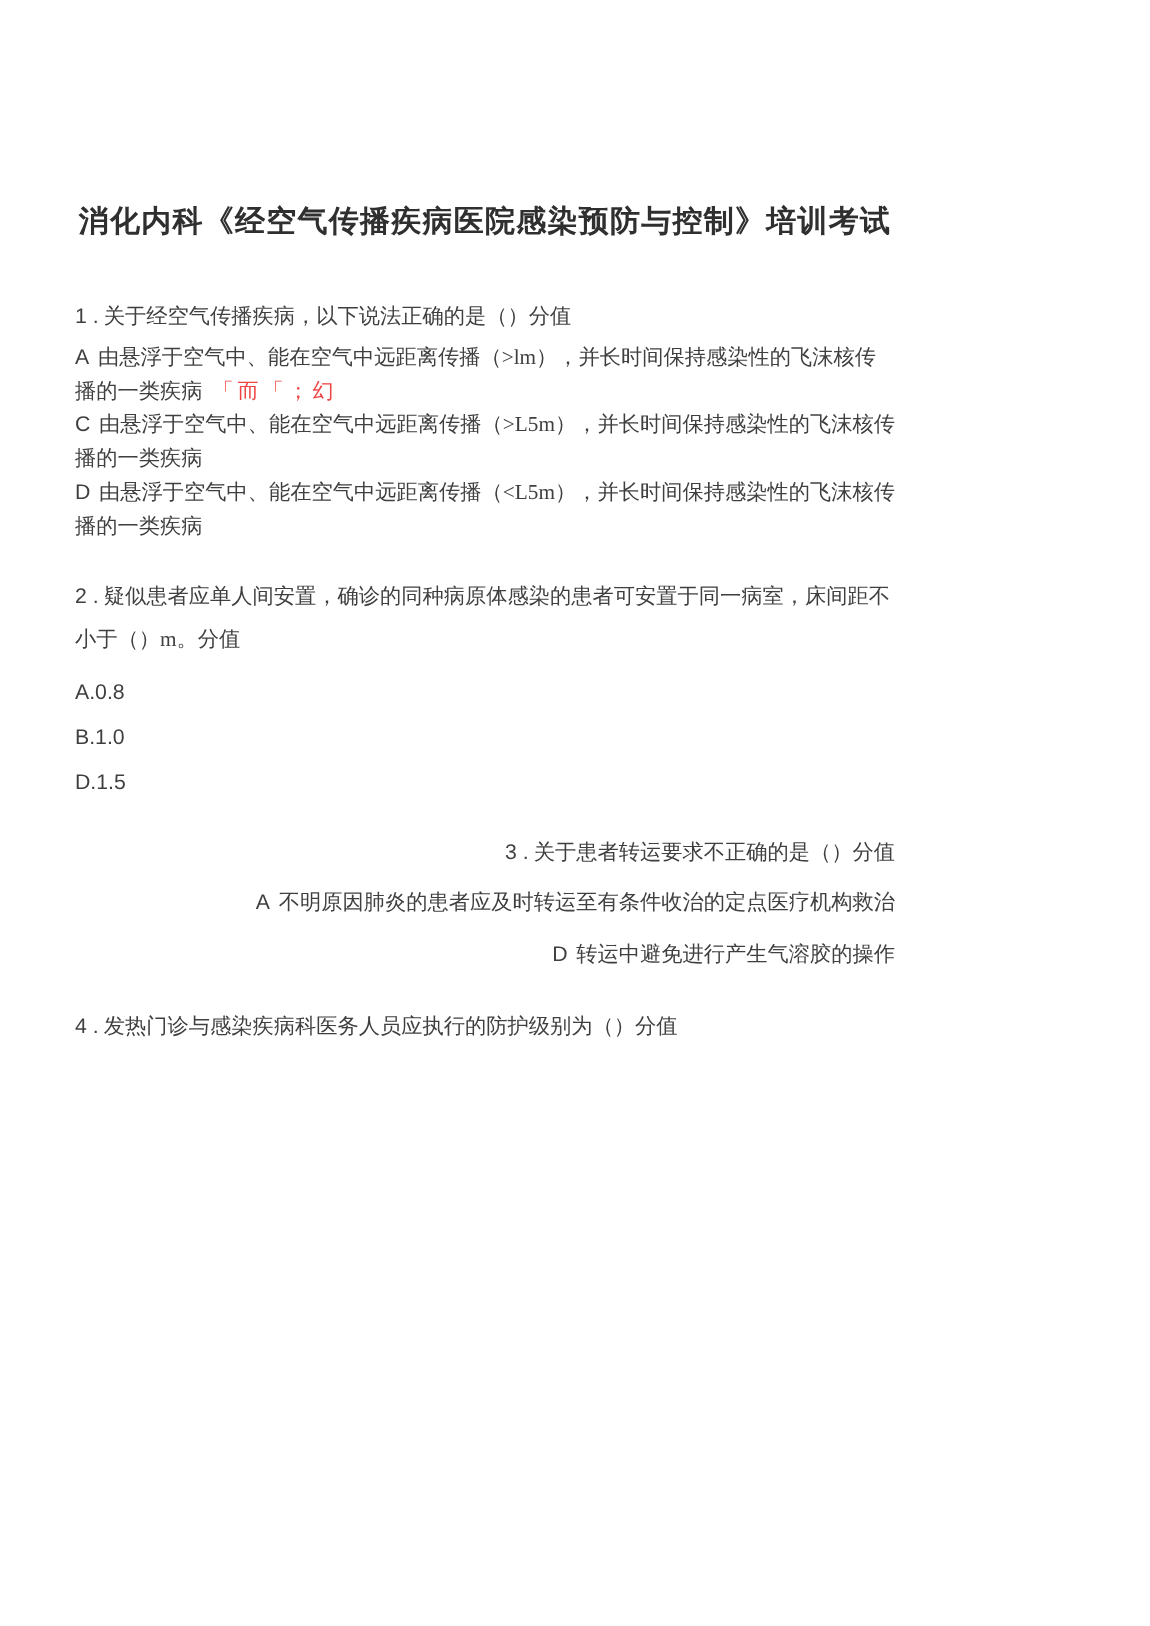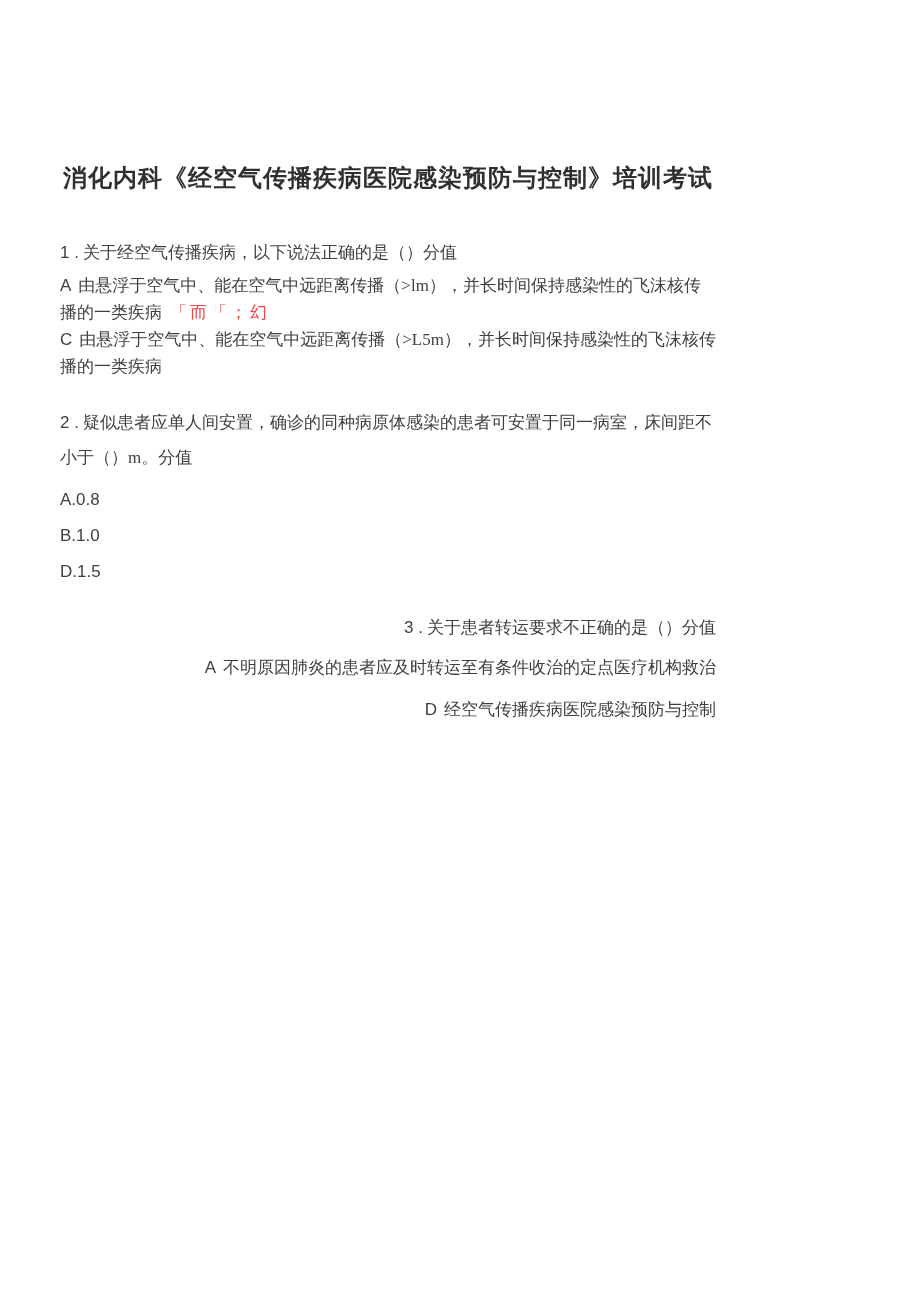--- a/index.html
+++ b/index.html
@@ -80,34 +80,38 @@
 
   <h1 class="doc-title">
     <span class="title-line">消化内科《经空气传播疾病医院感染预防与控制》培训考试</span>
   </h1>
 
   <section class="question q1">
     <p class="stem"><span class="num">1 .</span><span>关于经空气传播疾病，以下说法正确的是（）分值</span></p>
     <div class="options">
       <p class="option"><span class="opt-label gap-label">A</span><span>由悬浮于空气中、能在空气中远距离传播（&gt;lm），并长时间保持感染性的飞沫核传播的一类疾病</span><span class="highlight" style="color:#ef4444;">「而「；幻</span></p>
       <p class="option"><span class="opt-label gap-label">C</span><span>由悬浮于空气中、能在空气中远距离传播（&gt;L5m），并长时间保持感染性的飞沫核传播的一类疾病</span></p>
+      <p class="option"><span class="opt-label gap-label">D</span><span>由悬浮于空气中、能在空气中远距离传播（&lt;L5m），并长时间保持感染性的飞沫核传播的一类疾病</span></p>
     </div>
   </section>
 
   <section class="question q2">
     <p class="stem"><span class="num">2 .</span><span>疑似患者应单人间安置，确诊的同种病原体感染的患者可安置于同一病室，床间距不小于（）m。分值</span></p>
     <div class="options">
       <p class="option"><span class="opt-label">A.</span><span>0.8</span></p>
       <p class="option"><span class="opt-label">B.</span><span>1.0</span></p>
       <p class="option"><span class="opt-label">D.</span><span>1.5</span></p>
     </div>
   </section>
 
   <section class="question q3">
     <p class="stem"><span class="num">3 .</span><span>关于患者转运要求不正确的是（）分值</span></p>
     <div class="options">
       <p class="option"><span class="opt-label gap-label">A</span><span>不明原因肺炎的患者应及时转运至有条件收治的定点医疗机构救治</span></p>
-      <p class="option"><span class="opt-label gap-label">D</span><span>经空气传播疾病医院感染预防与控制</span></p>
+      <p class="option"><span class="opt-label gap-label">D</span><span>转运中避免进行产生气溶胶的操作</span></p>
     </div>
   </section>
 
+  <section class="question q4">
+    <p class="stem"><span class="num">4 .</span><span>发热门诊与感染疾病科医务人员应执行的防护级别为（）分值</span></p>
+  </section>
 
 </div>
 
 </body></html>

